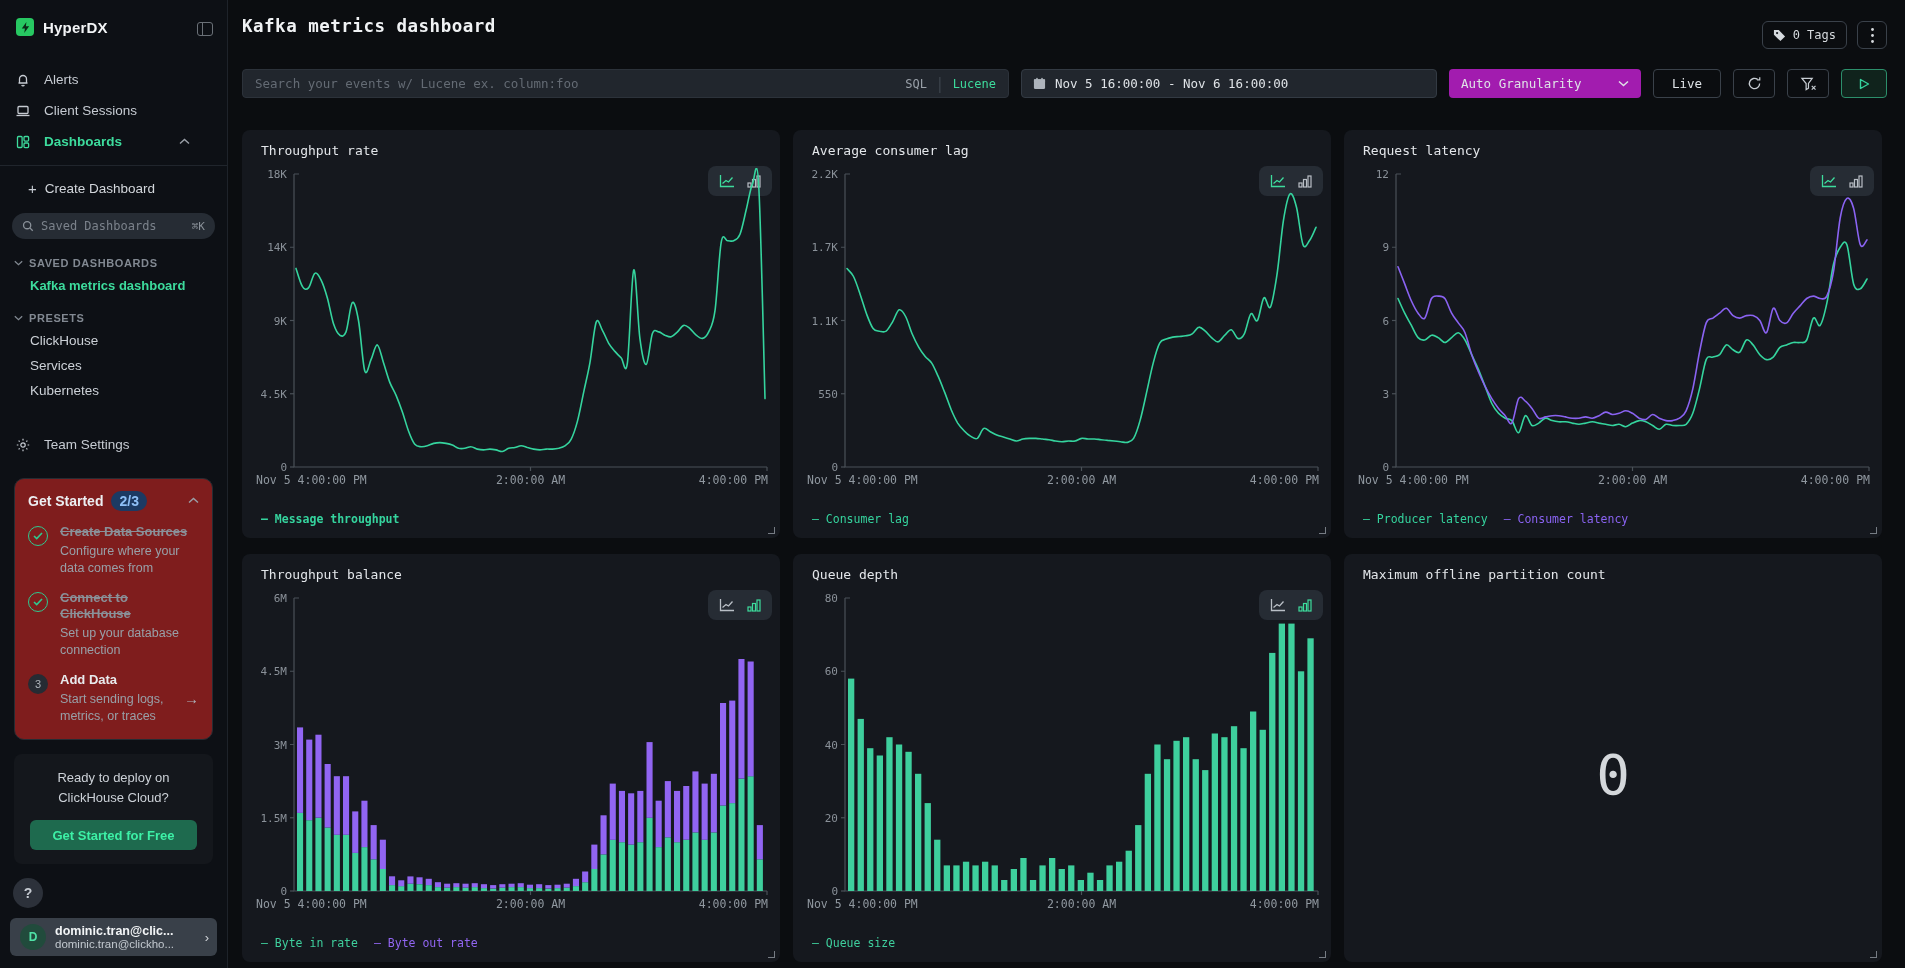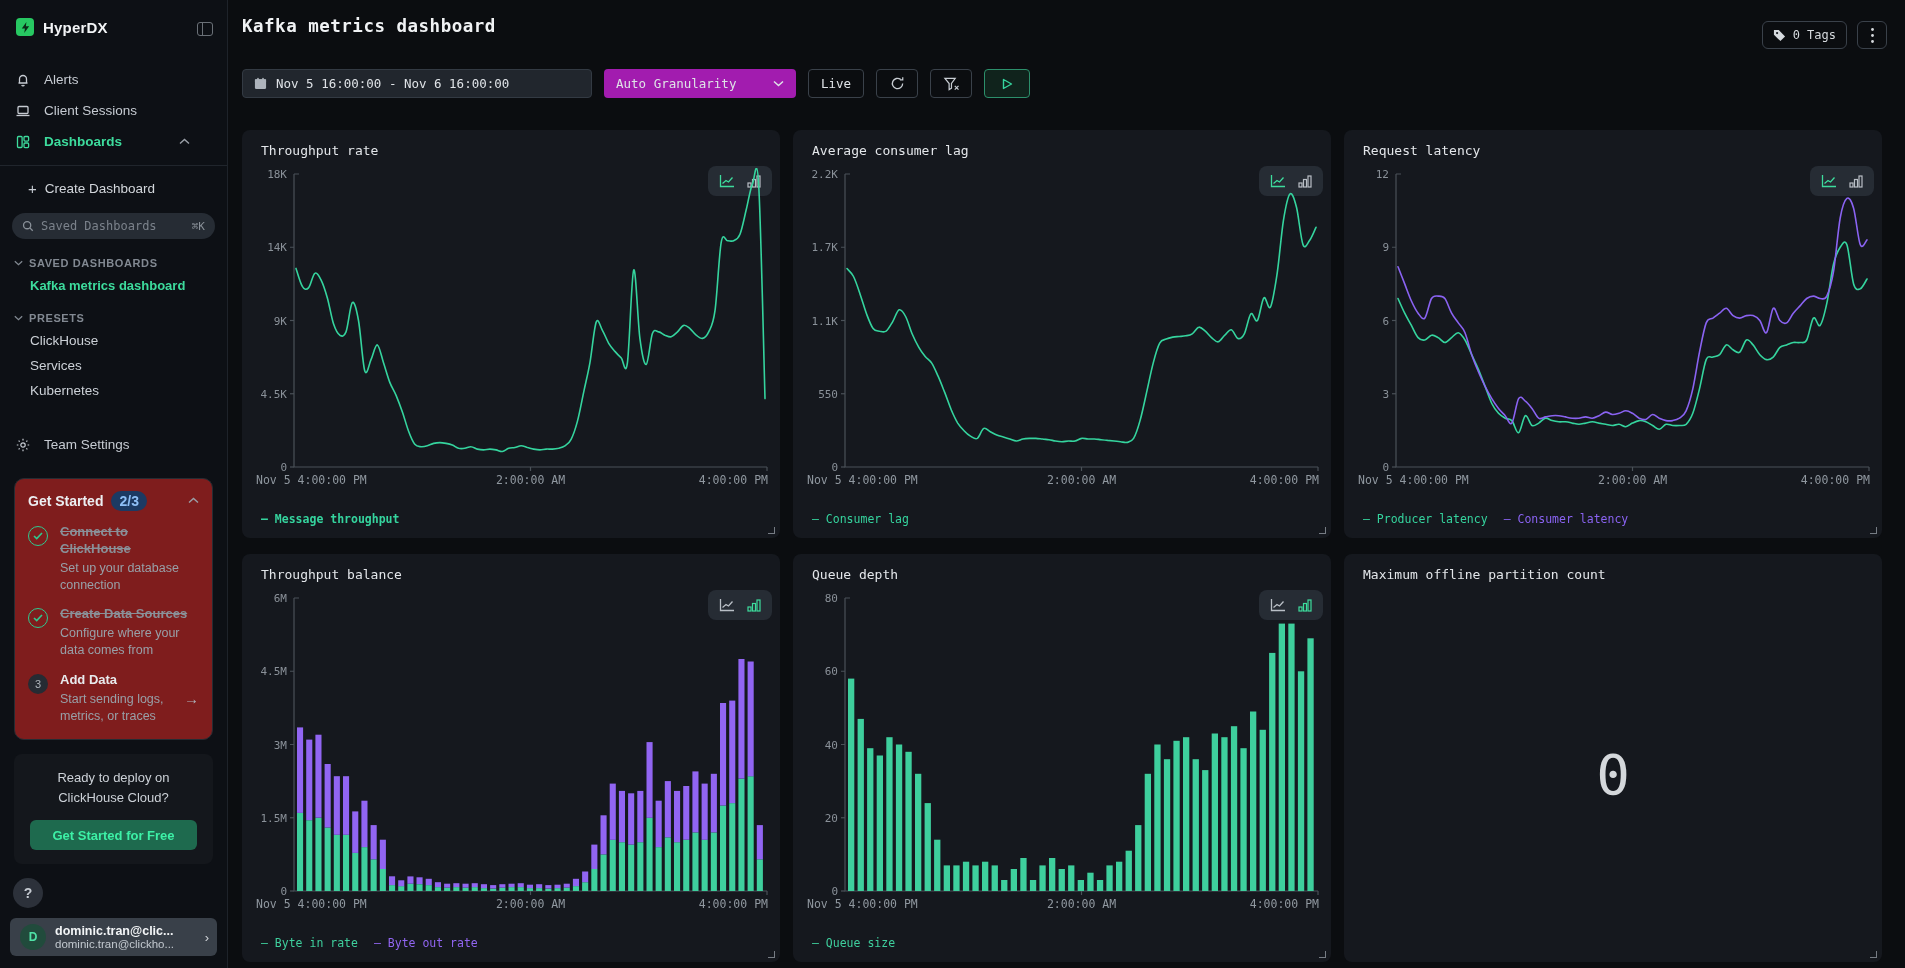--- a/index.html
+++ b/index.html
@@ -62,25 +62,25 @@
   .header-actions { position:absolute; right:18px; top:21px; display:flex; gap:10px; }
   .hbtn { height:28px; border:1px solid #3a414a; border-radius:6px; background:transparent; color:#d6dade; display:flex; align-items:center; gap:7px; padding:0 10px; font-size:12px; cursor:pointer; }
   .hbtn.kebab { width:30px; justify-content:center; padding:0; }
 
   .toolbar { position:absolute; left:14px; right:18px; top:69px; height:29px; display:flex; gap:12px; }
   .search-box { flex:1; background:#21262d; border:1px solid #2c323a; border-radius:4px; display:flex; align-items:center; padding:0 12px; cursor:text; }
   .search-box .ph { color:#646b74; font-size:12.5px; flex:1; }
   .search-box .sql { color:#9aa1a9; font-size:12px; cursor:pointer; }
   .search-box .pipe { color:#3a414a; margin:0 8px; }
   .search-box .lucene { color:#3ddc9d; font-size:12px; cursor:pointer; }
-  .date-box { width:350px; background:#21262d; border:1px solid #333a43; border-radius:4px; display:flex; align-items:center; gap:9px; padding:0 11px; color:#dfe3e7; font-size:12.5px; cursor:pointer; }
+  .date-box { width:416px; background:#21262d; border:1px solid #333a43; border-radius:4px; display:flex; align-items:center; gap:9px; padding:0 11px; color:#dfe3e7; font-size:12.5px; cursor:pointer; }
   .gran-box { width:192px; background:#a21caf; border-radius:4px; display:flex; align-items:center; padding:0 12px; color:#dfe3e7; font-size:12.5px; cursor:pointer; }
   .gran-box .spacer { flex:1; }
   .tbtn { border:1px solid #3a414a; border-radius:4px; background:transparent; color:#dfe3e7; font-size:12.5px; display:flex; align-items:center; justify-content:center; cursor:pointer; font-family:"DejaVu Sans Mono",monospace; }
-  .tbtn.live { width:56px; }
+  .tbtn.live { width:68px; }
   .tbtn.icon { width:42px; }
   .tbtn.play { width:46px; border-color:#2c8f6b; background:#10231c; }
 
   
   .charts { position:absolute; left:14px; right:23px; top:130px; bottom:6px;
     display:grid; grid-template-columns:repeat(3,1fr); grid-template-rows:1fr 1fr; gap:16px 13px; }
   .panel { position:relative; background:#15181e; border-radius:8px; overflow:hidden; }
   .panel-title { position:absolute; left:19px; top:13px; color:#e3e6ea; font-size:13px; }
   .plot { position:absolute; left:12px; right:10px; top:38px; bottom:54px; }
   .legend { position:absolute; left:19px; bottom:12px; display:flex; gap:16px; font-size:11.5px; }
@@ -169,49 +169,49 @@
 
   <div class="side-bottom">
     <div class="gs-card">
       <div class="gs-head">
         <span class="gs-title">Get Started</span>
         <span class="gs-badge">2/3</span>
         <span class="spacer"></span>
         <svg width="11" height="7" viewBox="0 0 11 7" fill="none" stroke="#9aa0a8" stroke-width="1.4">
             <path d="M1 5.5 L5.5 1.5 L10 5.5"></path>
           </svg>
+      </div>
+      <div class="gs-step">
+        <span class="gs-ico">
+            <span class="circle-check">
+              <svg width="10" height="8" viewBox="0 0 10 8" fill="none" stroke="#2fc98f" stroke-width="1.6">
+                <path d="M1 4 L3.7 6.6 L9 1"></path>
+              </svg>
+            </span>
+          </span>
+        <span>
+          <div class="t">Create Data Sources</div>
+          <div class="d">Configure where your data comes from</div>
+        </span>
       </div>
       <div class="gs-step">
         <span class="gs-ico">
             <span class="circle-check">
               <svg width="10" height="8" viewBox="0 0 10 8" fill="none" stroke="#2fc98f" stroke-width="1.6">
                 <path d="M1 4 L3.7 6.6 L9 1"></path>
               </svg>
             </span>
           </span>
         <span>
           <div class="t">Connect to ClickHouse</div>
           <div class="d">Set up your database connection</div>
         </span>
       </div>
       <div class="gs-step">
         <span class="gs-ico">
-            <span class="circle-check">
-              <svg width="10" height="8" viewBox="0 0 10 8" fill="none" stroke="#2fc98f" stroke-width="1.6">
-                <path d="M1 4 L3.7 6.6 L9 1"></path>
-              </svg>
-            </span>
-          </span>
-        <span>
-          <div class="t">Create Data Sources</div>
-          <div class="d">Configure where your data comes from</div>
-        </span>
-      </div>
-      <div class="gs-step">
-        <span class="gs-ico">
             <span class="circle-num">3</span>
           </span>
         <span>
           <div class="t todo">Add Data</div>
           <div class="d">Start sending logs, metrics, or traces</div>
         </span>
         <span class="arrow">→</span>
       </div>
     </div>
     <div class="cloud-card">
@@ -247,20 +247,26 @@
     <button class="hbtn kebab">
       <svg width="3" height="15" viewBox="0 0 3 15" fill="#d6dade">
           <circle cx="1.5" cy="1.5" r="1.4"></circle>
           <circle cx="1.5" cy="7.5" r="1.4"></circle>
           <circle cx="1.5" cy="13.5" r="1.4"></circle>
         </svg>
     </button>
   </div>
 
   <div class="toolbar">
+    <div class="search-box mono">
+      <span class="ph">Search your events w/ Lucene ex. column:foo</span>
+      <span class="sql">SQL</span>
+      <span class="pipe">|</span>
+      <span class="lucene">Lucene</span>
+    </div>
     <div class="date-box mono">
       <svg width="13" height="13" viewBox="0 0 14 14" fill="#aeb4bc">
           <rect x="1" y="2.5" width="12" height="10.5" rx="1.5"></rect>
           <rect x="1" y="2.5" width="12" height="3" fill="#aeb4bc"></rect>
           <rect x="3.5" y="0.8" width="1.6" height="3" rx="0.8"></rect>
           <rect x="8.9" y="0.8" width="1.6" height="3" rx="0.8"></rect>
         </svg>
       <span>Nov 5 16:00:00 - Nov 6 16:00:00</span>
     </div>
     <div class="gran-box mono">

